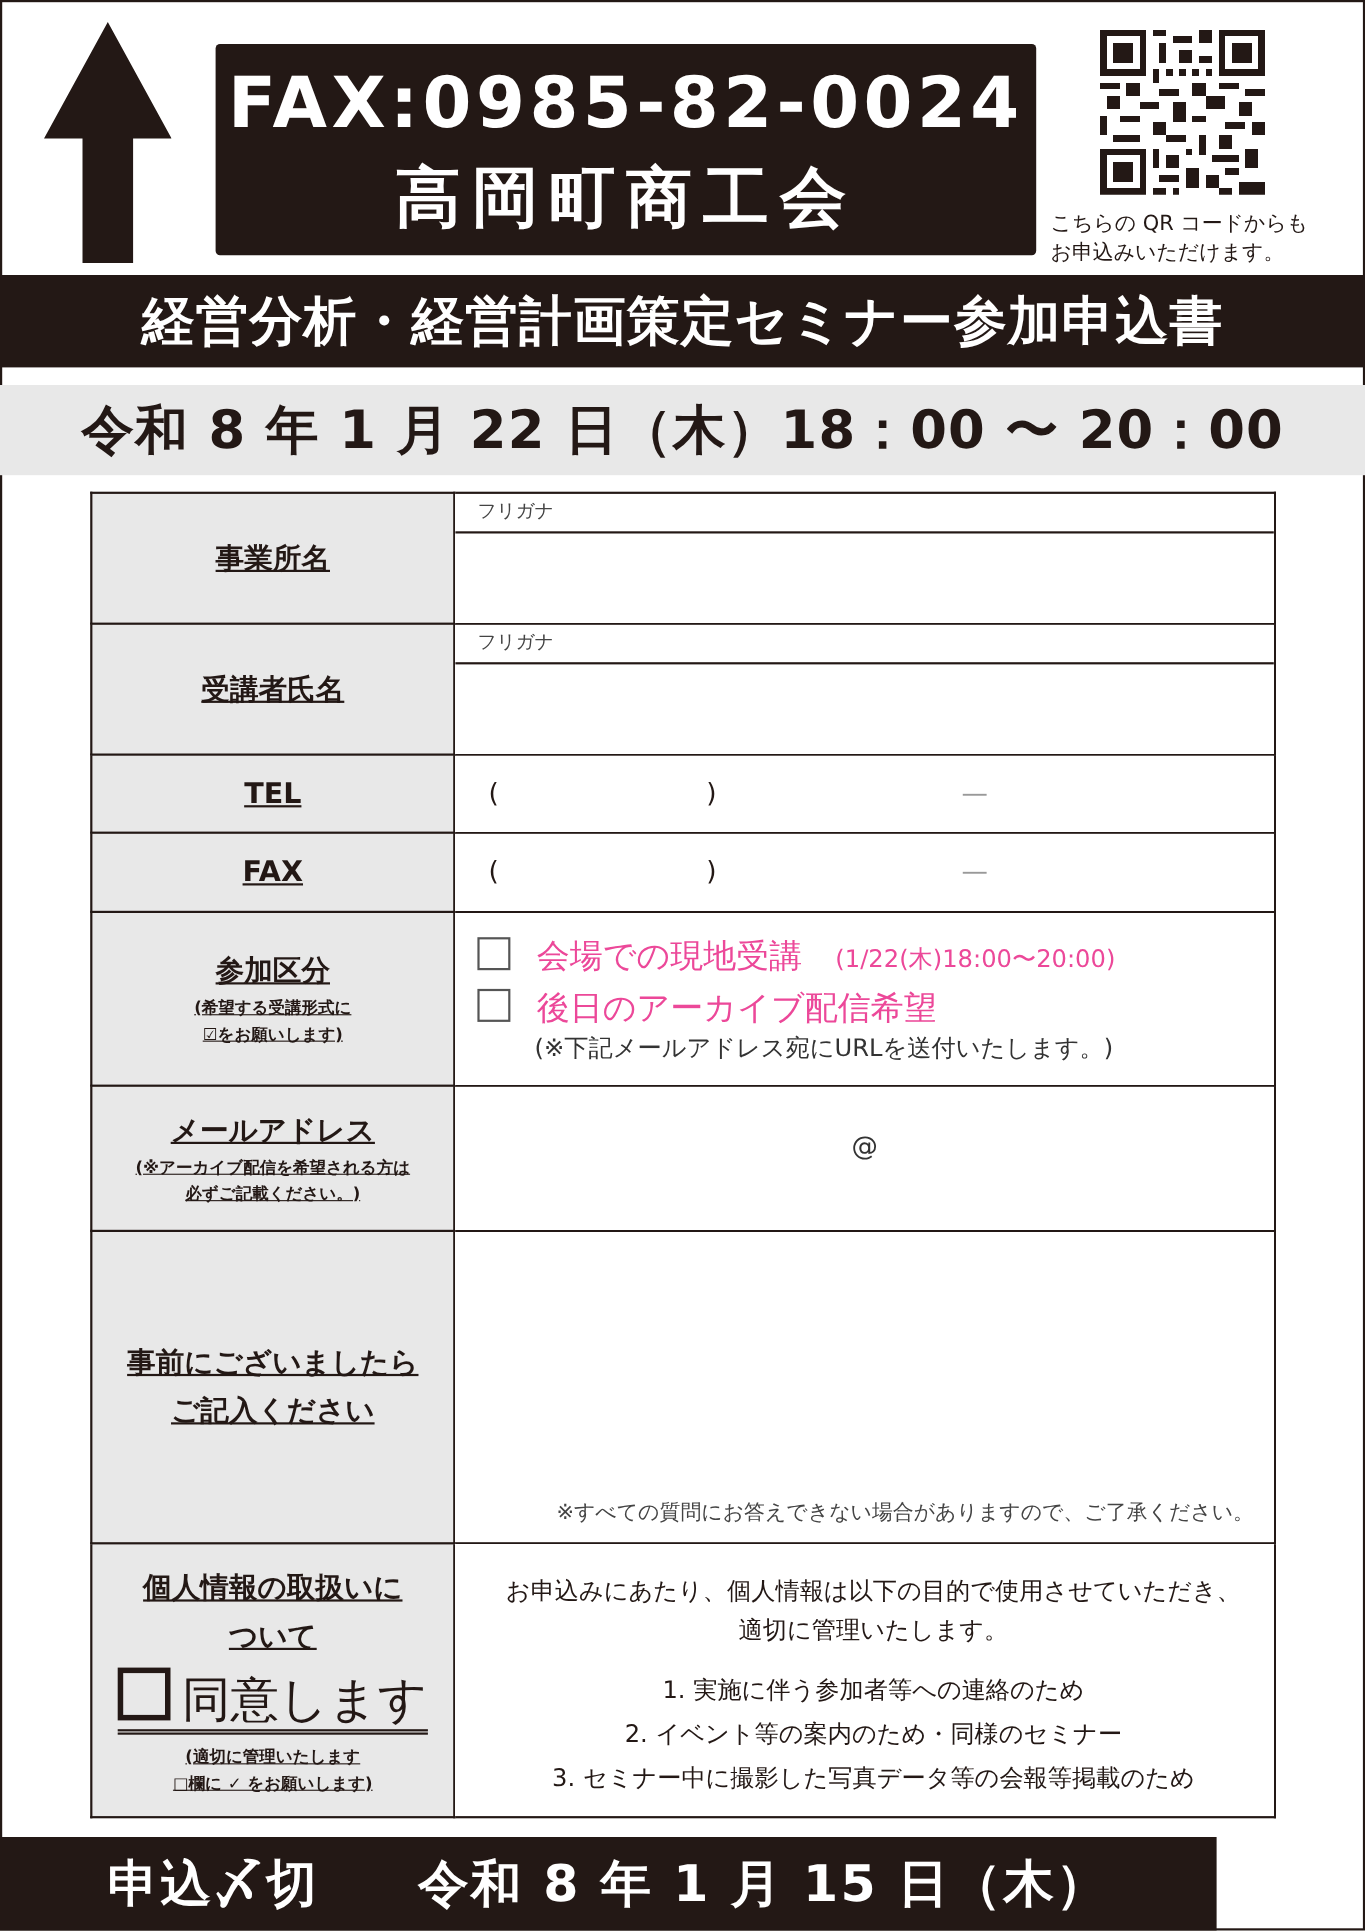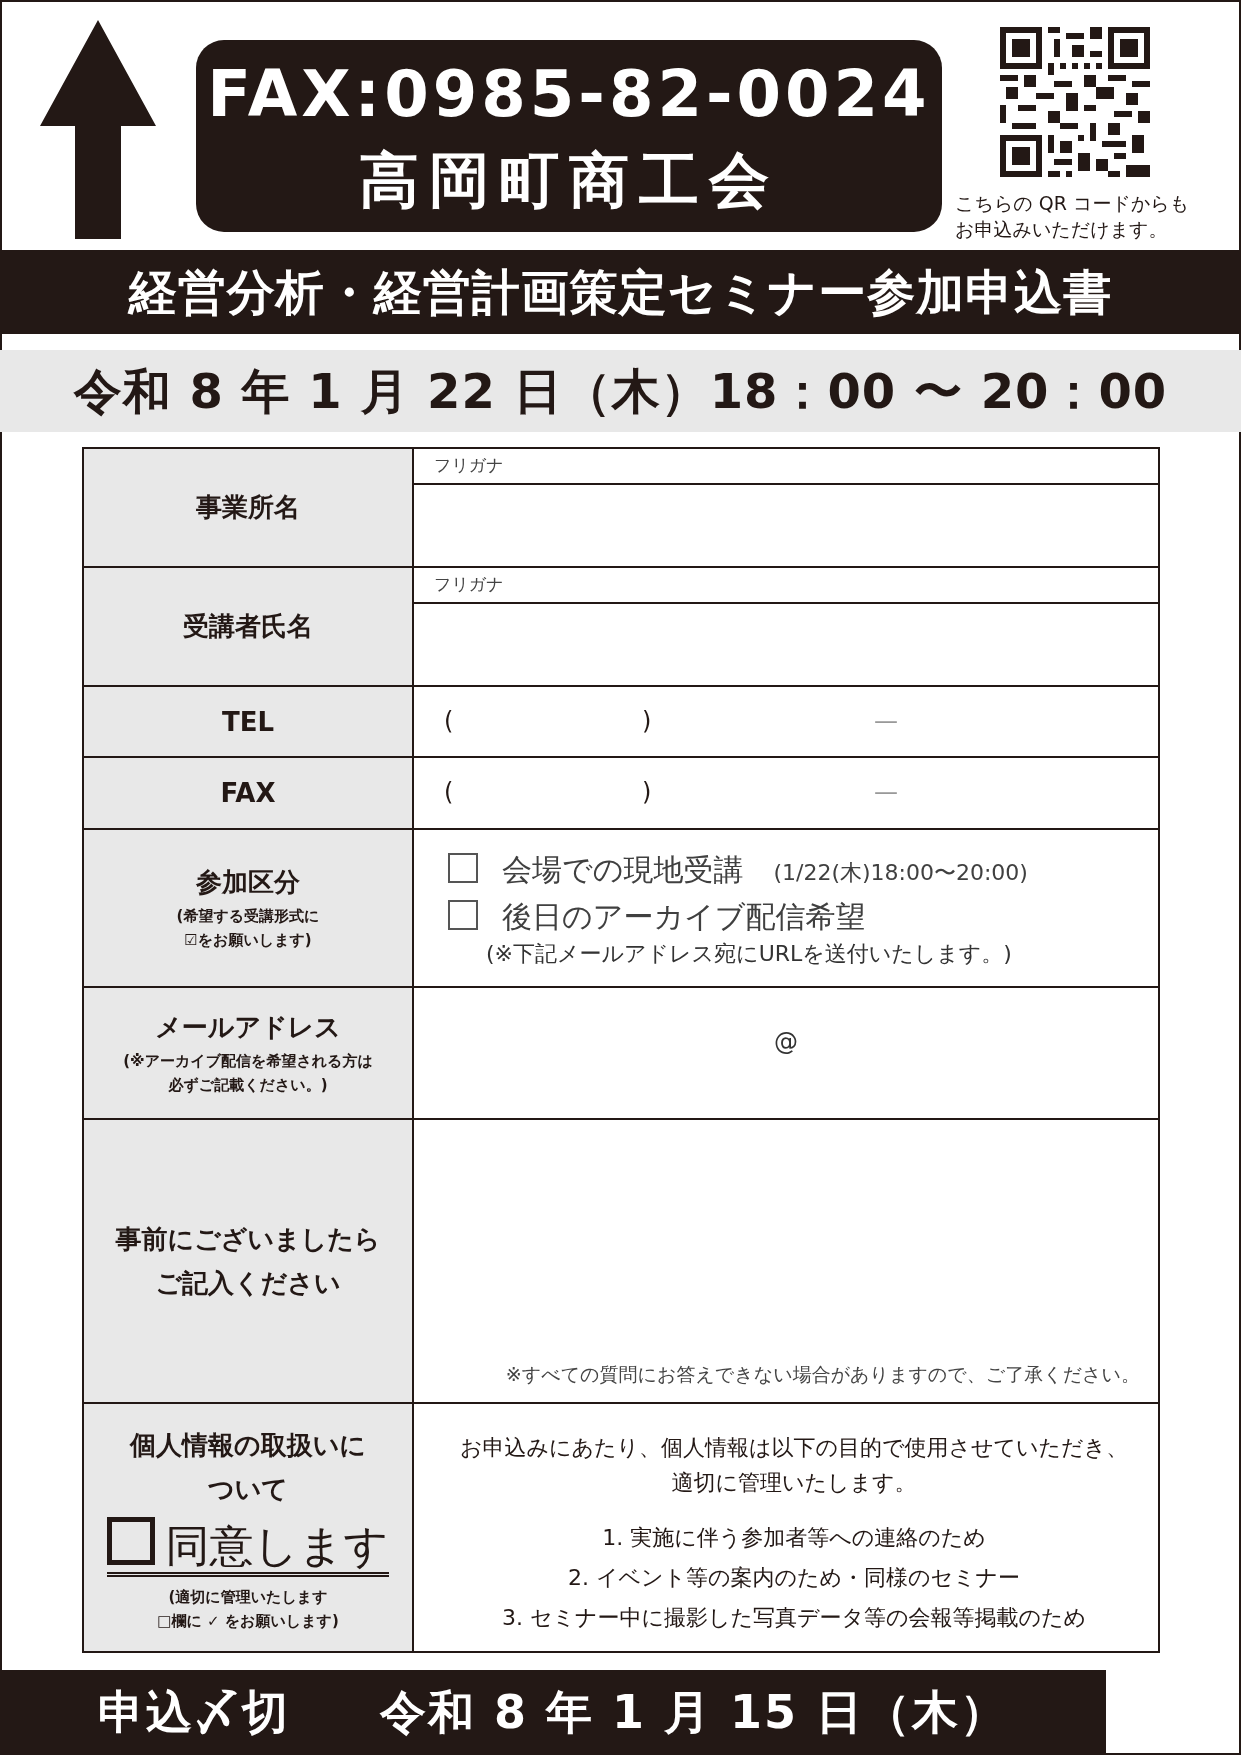--- a/index.html
+++ b/index.html
@@ -1,41 +1,41 @@
 <!DOCTYPE html>
 <html><head>
 <meta charset="utf-8">
 <style>
   html, body { margin: 0; padding: 0; }
   body { width: 1241px; height: 1755px; position: relative; background: #fff; overflow: hidden;
          font-family: "DejaVu Sans", "Liberation Sans", sans-serif; color: #231815; }
   .page-border { position: absolute; left: 0; top: 0; width: 1237px; height: 1751px; border: 2px solid #231815; pointer-events: none; }
   .arrow { position: absolute; left: 40px; top: 20px; width: 116px; height: 219px; }
-  .fax-box { position: absolute; left: 196px; top: 40px; width: 746px; height: 192px; background: #231815; border-radius: 28px;
+  .fax-box { position: absolute; left: 196px; top: 40px; width: 746px; height: 192px; background: #231815; border-radius: 4px;
              color: #fff; text-align: center; font-weight: bold; }
   .fax-number { position: absolute; left: 0; right: 0; top: 14px; font-size: 64px; letter-spacing: 4px; line-height: 80px; font-family: "DejaVu Sans", sans-serif; }
   .fax-org { position: absolute; left: 0; right: 0; top: 100px; font-size: 60px; letter-spacing: 10px; line-height: 80px; }
   .qr { position: absolute; left: 1000px; top: 27px; width: 150px; height: 150px; }
   .qr-caption { position: absolute; left: 955px; top: 190px; width: 280px; font-size: 19px; line-height: 26px; color: #231815; }
   .title-band { position: absolute; left: 0; top: 250px; width: 1241px; height: 84px; background: #231815; color: #fff;
                 font-size: 48px; font-weight: bold; line-height: 84px; text-align: center; letter-spacing: 1px; }
   .date-band { position: absolute; left: 0; top: 350px; width: 1241px; height: 82px; background: #e8e8e8; color: #231815;
                font-size: 48px; font-weight: bold; line-height: 82px; text-align: center; letter-spacing: 1px; }
   .form-table { position: absolute; left: 82px; top: 447px; width: 1078px; border-collapse: collapse; }
   .form-table td { border: 2px solid #231815; padding: 0; vertical-align: middle; }
-  .label-cell { width: 328px; background: #e8e8e8; text-align: center; font-weight: bold; font-size: 26px; }
+  .label-cell { width: 328px; background: #e8e8e8; text-align: center; font-weight: bold; font-size: 26px; text-decoration: underline; }
   .value-cell { background: #fff; position: relative; }
   .small-note { font-size: 15px; font-weight: bold; line-height: 24px; display: block; }
   .furigana { height: 34px; border-bottom: 2px solid #231815; font-size: 17px; color: #444; line-height: 32px; padding-left: 20px; }
   .furigana-rest { height: 81px; }
   .phone-row { font-size: 24px; color: #231815; position: relative; height: 100%; }
   .paren-open { position: absolute; left: 30px; top: 20px; }
   .paren-close { position: absolute; left: 228px; top: 20px; }
   .dash { position: absolute; left: 460px; top: 20px; color: #999; }
-  .option { font-size: 30px; line-height: 44px; padding-left: 34px; color: #404040; }
+  .option { font-size: 30px; line-height: 44px; padding-left: 20px; color: #ec4899; }
   .box-glyph { display: inline-block; width: 26px; height: 26px; border: 2px solid #555; vertical-align: -3px; margin-right: 24px; }
   .option-sub { font-size: 22px; margin-left: 30px; }
   .option-note { font-size: 22px; padding-left: 72px; line-height: 30px; color: #333; }
   .at-sign { position: absolute; left: 0; right: 0; top: 40px; text-align: center; font-size: 24px; color: #333; }
   .remark-note { position: absolute; right: 18px; bottom: 14px; font-size: 19px; color: #444; }
   .privacy-text { padding: 26px 20px 0 36px; font-size: 22px; line-height: 35px; color: #231815; text-align: center; }
   .privacy-list { margin-top: 18px; }
   .privacy-list div { line-height: 40px; }
   .agree { display: inline-block; margin-top: 6px; font-size: 44px; font-weight: normal; padding-bottom: 4px; border-bottom: 5px double #231815; }
   .agree-box { display: inline-block; width: 38px; height: 38px; border: 5px solid #231815; vertical-align: -4px; margin-right: 10px; }

